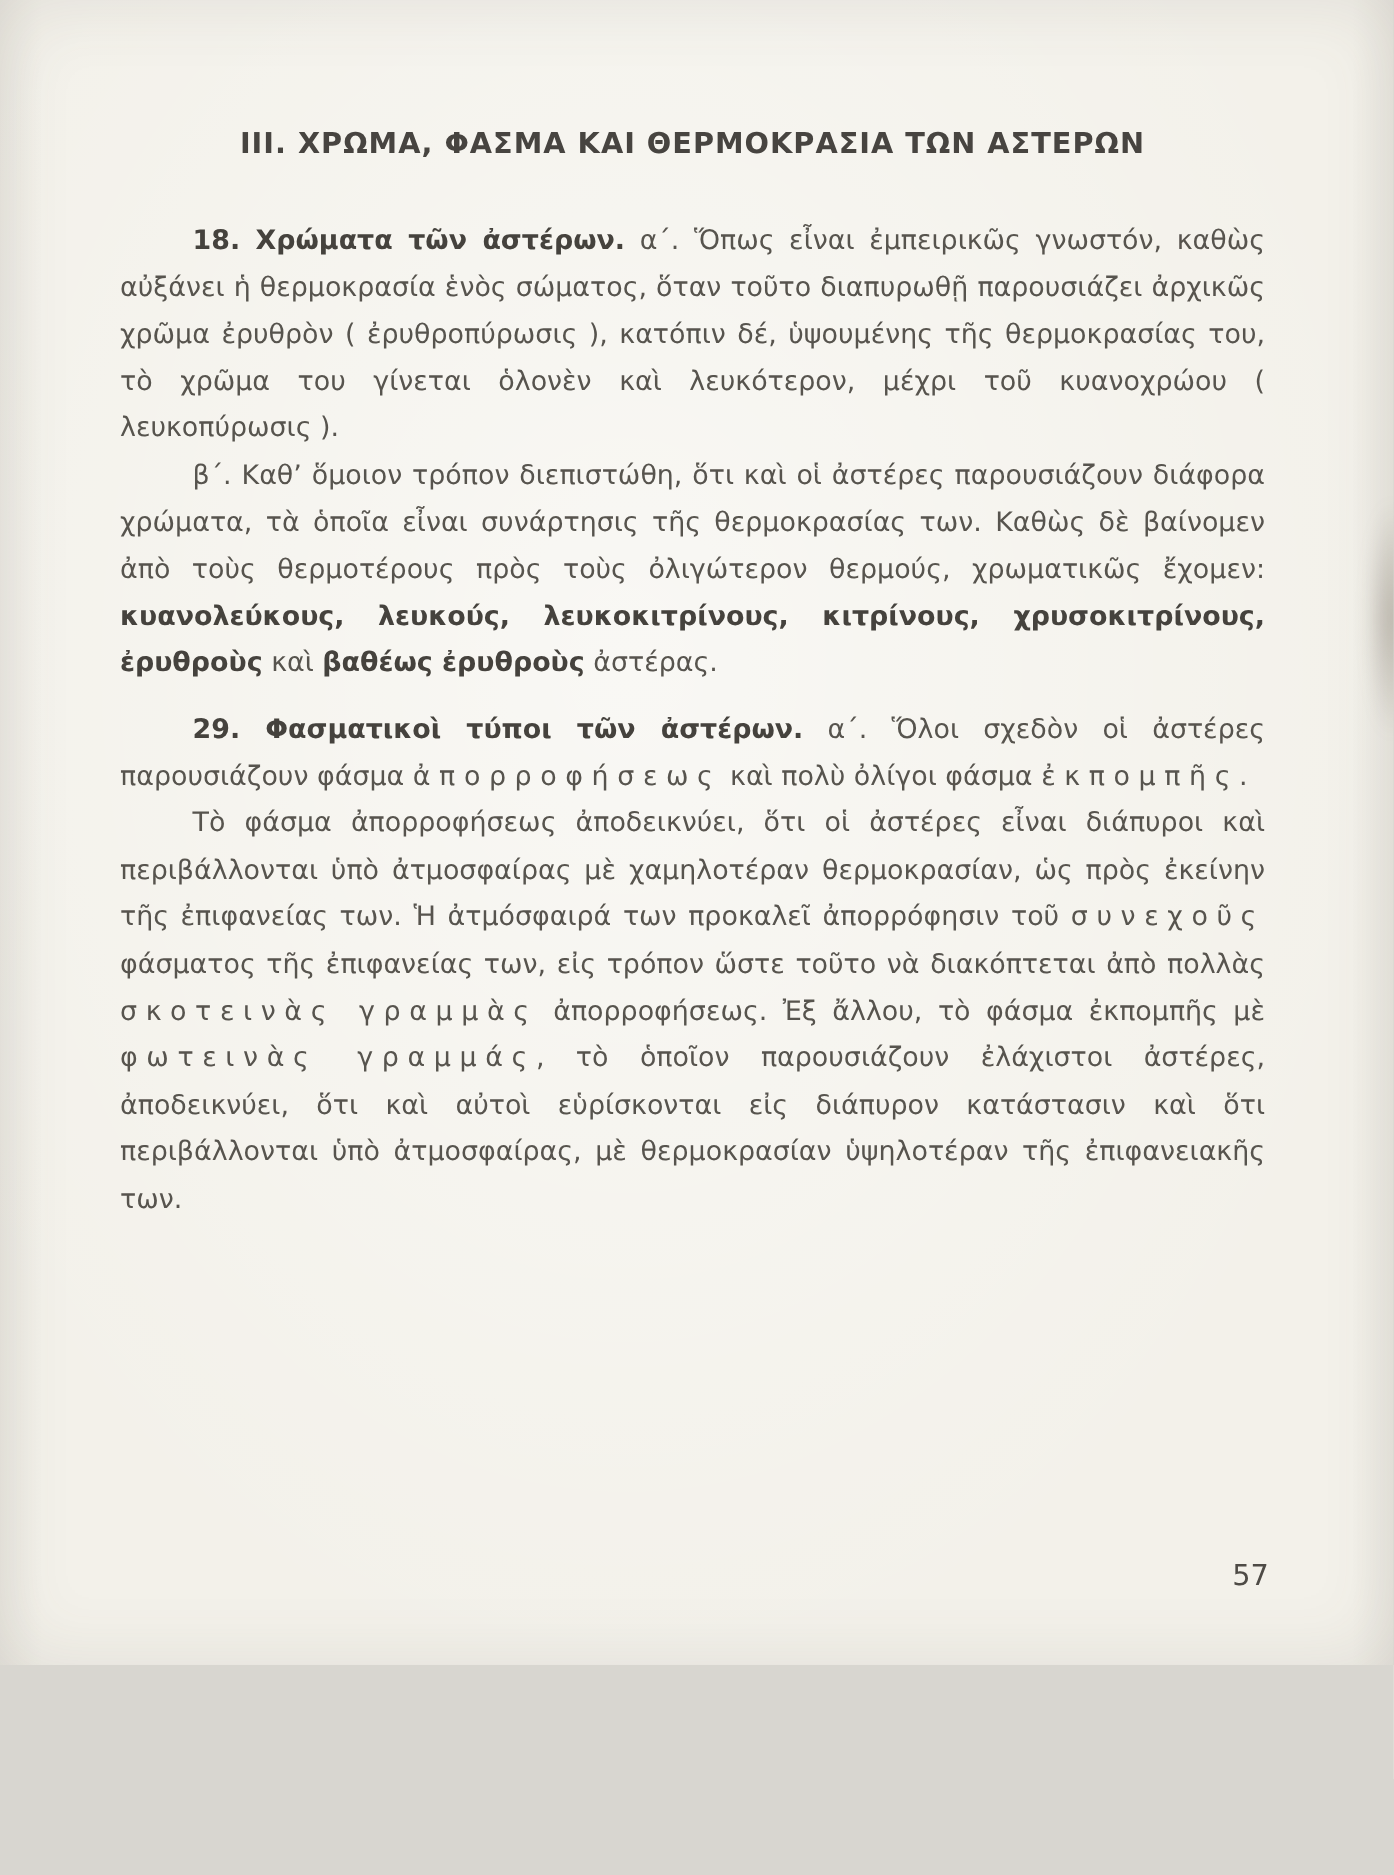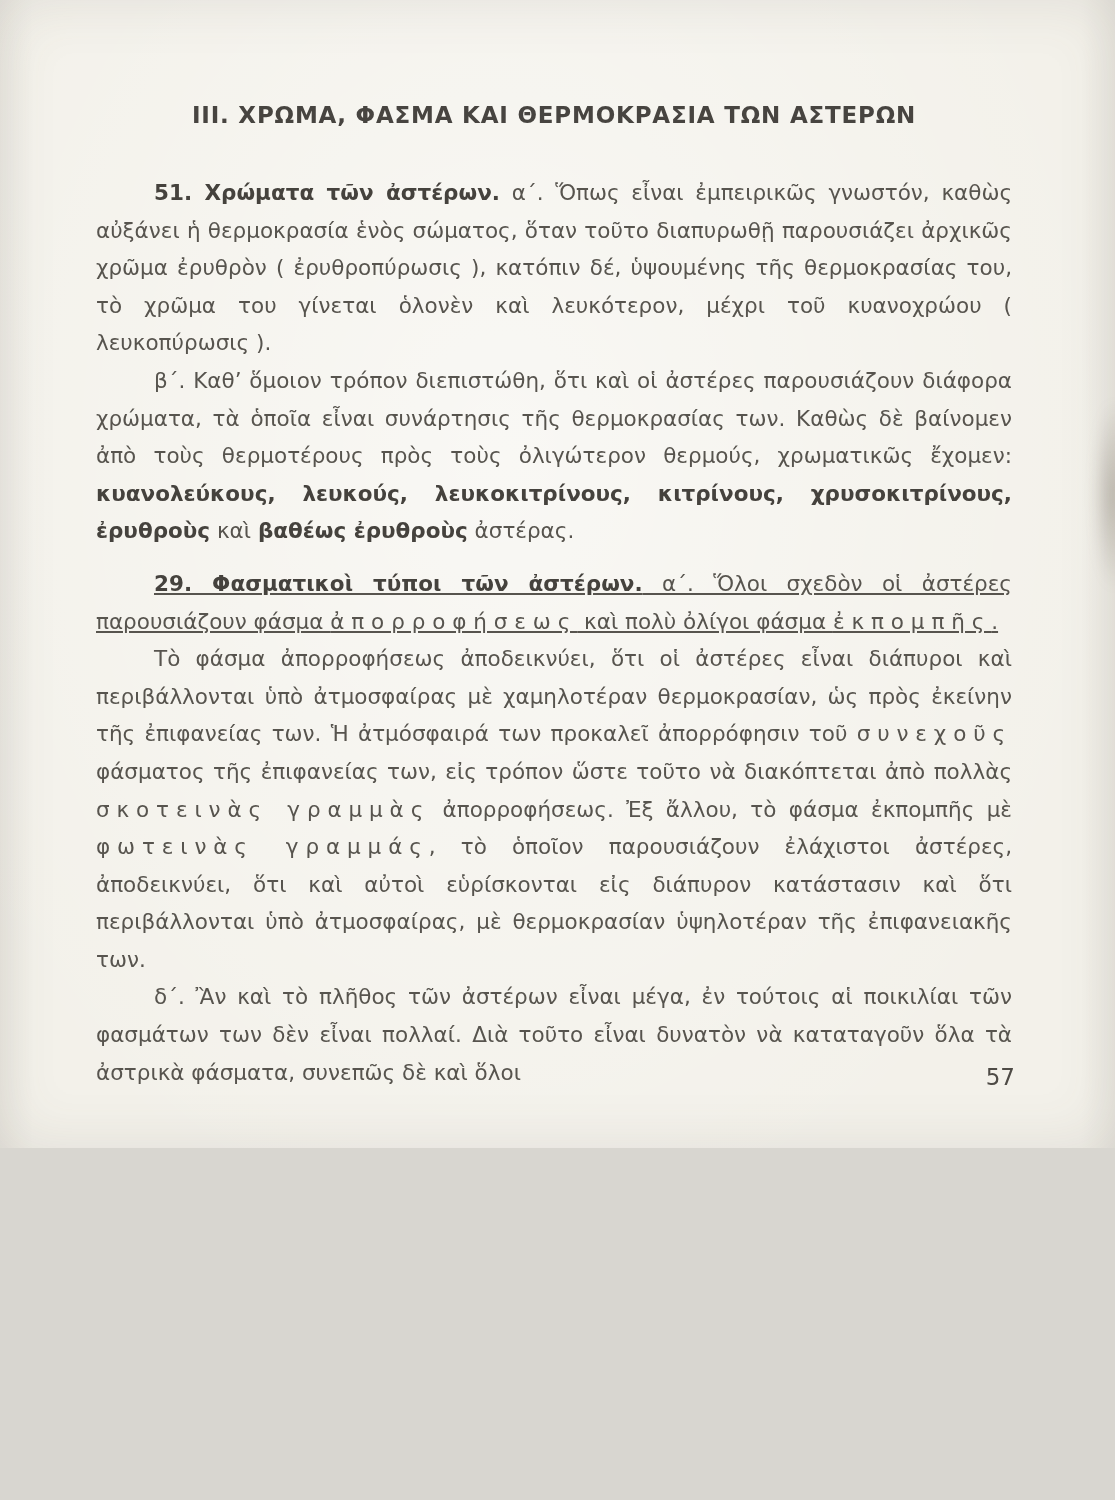--- a/index.html
+++ b/index.html
@@ -3,21 +3,21 @@
 <meta charset="utf-8">
 <style>
   html, body {
     margin: 0;
     padding: 0;
     background: #d8d6d0;
   }
   .page {
     position: relative;
     width: 1115px;
-    height: 1148px;
+    height: 1332px;
     margin: 0 auto;
     background: #f3f1ea;
     background-image:
       radial-gradient(ellipse 900px 1200px at 45% 40%, rgba(255,255,255,0.5), rgba(255,255,255,0) 70%),
       linear-gradient(90deg, rgba(120,115,105,0.07) 0%, rgba(120,115,105,0) 3%, rgba(120,115,105,0) 97%, rgba(120,115,105,0.08) 100%);
     font-family: "DejaVu Sans", sans-serif;
     color: #56534d;
     overflow: hidden;
     box-shadow: inset 0 0 60px rgba(90,85,75,0.12);
   }
@@ -50,21 +50,20 @@
   .para {
     margin: 0;
     font-size: 21.5px;
     line-height: 37.6px;
     text-align: justify;
     text-indent: 58px;
     color: #57544e;
   }
   .para.space-before {
     margin-top: 15px;
-    text-decoration: underline;
   }
   .run-normal { font-weight: normal; }
   .run-bold {
     font-weight: bold;
     color: #45423d;
   }
   .run-spaced {
     letter-spacing: 0.32em;
   }
   .page-number {
@@ -75,21 +74,20 @@
     color: #4e4b46;
   }
 </style>
 </head>
 <body>
 
 <div class="page">
   <div class="content">
     <h1 class="section-title">ΙΙΙ. ΧΡΩΜΑ, ΦΑΣΜΑ ΚΑΙ ΘΕΡΜΟΚΡΑΣΙΑ ΤΩΝ ΑΣΤΕΡΩΝ</h1>
     <div>
-        <p class="para"><span class="run-bold">51. Χρώματα τῶν ἀστέρων.</span><span class="run-normal"> α΄. Ὅπως εἶναι ἐμπειρικῶς γνωστόν, καθὼς αὐξάνει ἡ θερμοκρασία ἑνὸς σώματος, ὅταν τοῦτο διαπυρωθῇ παρουσιάζει ἀρχικῶς χρῶμα ἐρυθρὸν ( ἐρυθροπύρωσις ), κατόπιν δέ, ὑψουμένης τῆς θερμοκρασίας του, τὸ χρῶμα του γίνεται ὁλονὲν καὶ λευκότερον, μέχρι τοῦ κυανοχρώου ( λευκοπύρωσις ).</span></p>
+        <p class="para"><span class="run-bold">18. Χρώματα τῶν ἀστέρων.</span><span class="run-normal"> α΄. Ὅπως εἶναι ἐμπειρικῶς γνωστόν, καθὼς αὐξάνει ἡ θερμοκρασία ἑνὸς σώματος, ὅταν τοῦτο διαπυρωθῇ παρουσιάζει ἀρχικῶς χρῶμα ἐρυθρὸν ( ἐρυθροπύρωσις ), κατόπιν δέ, ὑψουμένης τῆς θερμοκρασίας του, τὸ χρῶμα του γίνεται ὁλονὲν καὶ λευκότερον, μέχρι τοῦ κυανοχρώου ( λευκοπύρωσις ).</span></p>
         <p class="para"><span class="run-normal">β΄. Καθ’ ὅμοιον τρόπον διεπιστώθη, ὅτι καὶ οἱ ἀστέρες παρουσιάζουν διάφορα χρώματα, τὰ ὁποῖα εἶναι συνάρτησις τῆς θερμοκρασίας των. Καθὼς δὲ βαίνομεν ἀπὸ τοὺς θερμοτέρους πρὸς τοὺς ὀλιγώτερον θερμούς, χρωματικῶς ἔχομεν: </span><span class="run-bold">κυανολεύκους, λευκούς, λευκοκιτρίνους, κιτρίνους, χρυσοκιτρίνους, ἐρυθροὺς</span><span class="run-normal"> καὶ </span><span class="run-bold">βαθέως ἐρυθροὺς</span><span class="run-normal"> ἀστέρας.</span></p>
         <p class="para space-before"><span class="run-bold">29. Φασματικοὶ τύποι τῶν ἀστέρων.</span><span class="run-normal"> α΄. Ὅλοι σχεδὸν οἱ ἀστέρες παρουσιάζουν φάσμα </span><span class="run-spaced">ἀπορροφήσεως</span><span class="run-normal"> καὶ πολὺ ὀλίγοι φάσμα </span><span class="run-spaced">ἐκπομπῆς</span><span class="run-normal">.</span></p>
         <p class="para"><span class="run-normal">Τὸ φάσμα ἀπορροφήσεως ἀποδεικνύει, ὅτι οἱ ἀστέρες εἶναι διάπυροι καὶ περιβάλλονται ὑπὸ ἀτμοσφαίρας μὲ χαμηλοτέραν θερμοκρασίαν, ὡς πρὸς ἐκείνην τῆς ἐπιφανείας των. Ἡ ἀτμόσφαιρά των προκαλεῖ ἀπορρόφησιν τοῦ </span><span class="run-spaced">συνεχοῦς</span><span class="run-normal"> φάσματος τῆς ἐπιφανείας των, εἰς τρόπον ὥστε τοῦτο νὰ διακόπτεται ἀπὸ πολλὰς </span><span class="run-spaced">σκοτεινὰς γραμμὰς</span><span class="run-normal"> ἀπορροφήσεως. Ἐξ ἄλλου, τὸ φάσμα ἐκπομπῆς μὲ </span><span class="run-spaced">φωτεινὰς γραμμάς</span><span class="run-normal">, τὸ ὁποῖον παρουσιάζουν ἐλάχιστοι ἀστέρες, ἀποδεικνύει, ὅτι καὶ αὐτοὶ εὑρίσκονται εἰς διάπυρον κατάστασιν καὶ ὅτι περιβάλλονται ὑπὸ ἀτμοσφαίρας, μὲ θερμοκρασίαν ὑψηλοτέραν τῆς ἐπιφανειακῆς των.</span></p>
-        <p class="para"><span class="run-normal">δ΄. Ἂν καὶ τὸ πλῆθος τῶν ἀστέρων εἶναι μέγα, ἐν τούτοις αἱ ποικιλίαι τῶν φασμάτων των δὲν εἶναι πολλαί. Διὰ τοῦτο εἶναι δυνατὸν νὰ καταταγοῦν ὅλα τὰ ἀστρικὰ φάσματα, συνεπῶς δὲ καὶ ὅλοι</span></p>
       </div>
   </div>
   <div class="page-number">57</div>
 </div>
 
 </body></html>

